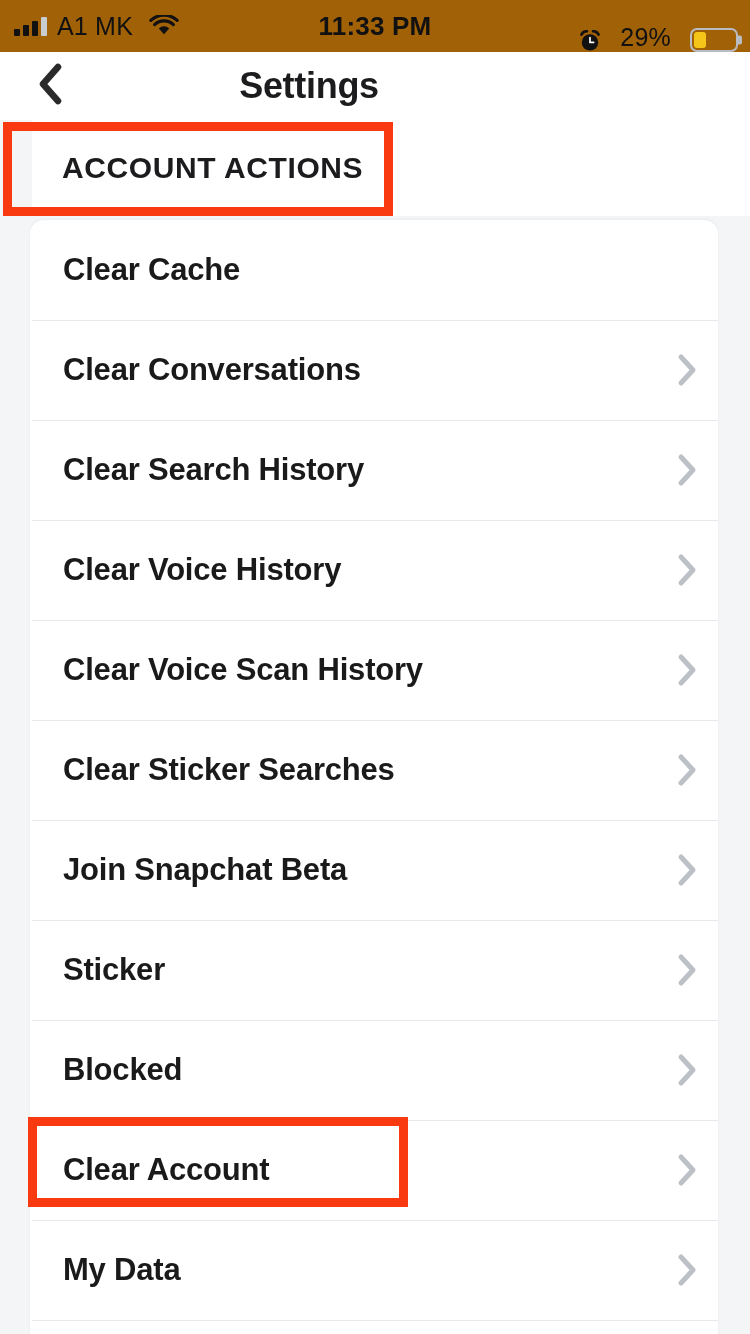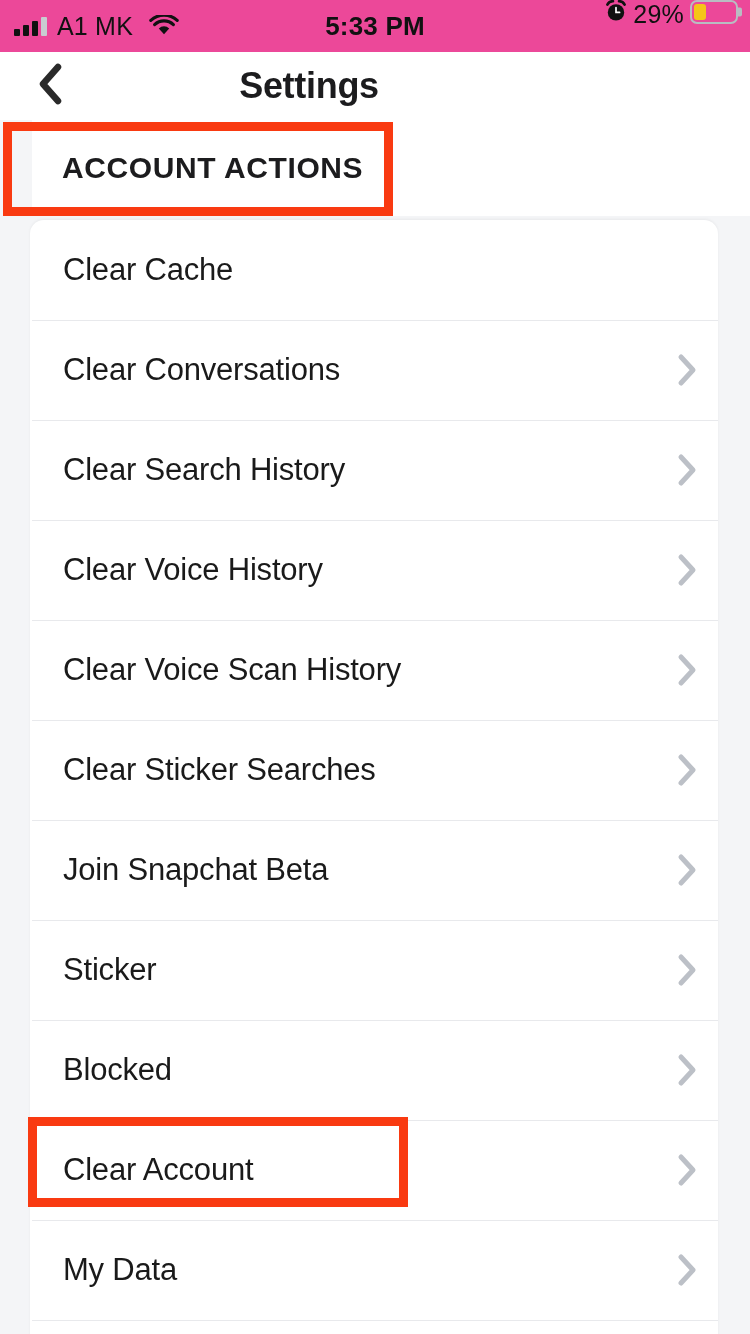--- a/index.html
+++ b/index.html
@@ -13,21 +13,21 @@
     position:relative;
     width:750px; height:1334px;
     background:#f4f5f7;
     overflow:hidden;
   }
 
   
   .statusbar {
     position:absolute; top:0; left:0;
     width:750px; height:52px;
-    background:#ec4899;
+    background:#a16207;
     display:flex; align-items:center;
   }
   .sb-left {
     position:absolute; left:14px; top:0; height:52px;
     display:flex; align-items:center; gap:10px;
   }
   .signal { display:flex; align-items:flex-end; gap:3px; height:20px; }
   .signal i { display:block; width:6px; background:#111111; border-radius:1px; }
   .signal i:nth-child(1){ height:7px; }
   .signal i:nth-child(2){ height:11px; }
@@ -45,21 +45,21 @@
     display:flex; align-items:center; justify-content:center;
     pointer-events:none;
   }
   .clock {
     font-size:26px; color:#111111; font-weight:600;
     letter-spacing:0.2px;
   }
 
   .sb-right {
     position:absolute; right:12px; top:0; height:52px;
-    display:flex; align-items:flex-start; gap:6px;
+    display:flex; align-items:flex-end; gap:19px;
   }
   .alarm-icon { width:22px; height:22px; }
   .batt-pct { font-size:25px; color:#111111; letter-spacing:0.2px; }
   .battery {
     position:relative; width:48px; height:24px;
     border:2px solid #b9bcc2; border-radius:7px;
     padding:2px; display:flex; align-items:center;
   }
   .battery .fill {
     height:100%; width:29%;
@@ -124,21 +124,21 @@
     display:flex; align-items:center;
     padding:0 0 0 33px;
     cursor:pointer;
   }
   .row + .row::before {
     content:""; position:absolute; top:0; left:2px; right:0;
     height:1px; background:#e8e9ec;
   }
   .row-label {
     font-size:31px; color:#1a1a1a; letter-spacing:-0.2px;
-    font-weight:400;
+    font-weight:700;
   }
   .row-right {
     margin-left:auto; display:flex; align-items:center; gap:26px;
     padding-right:18px;
   }
   .row-value {
     font-size:28px; color:#70767f; font-weight:500; letter-spacing:-0.2px;
   }
   .chev { width:26px; height:36px; flex:0 0 auto; }
 
@@ -170,21 +170,21 @@
       <span class="wifi">
         <svg width="30" height="22" viewBox="0 0 30 22">
           <path d="M15 19.2 L9.8 13.4 a7.6 7.6 0 0 1 10.4 0 Z" fill="#111"></path>
           <path d="M5.6 9.6 a13.6 13.6 0 0 1 18.8 0" stroke="#111" stroke-width="3.1" fill="none" stroke-linecap="round"></path>
           <path d="M1.8 5.4 a19.4 19.4 0 0 1 26.4 0" stroke="#111" stroke-width="3.1" fill="none" stroke-linecap="round"></path>
         </svg>
       </span>
     </div>
 
     <div class="sb-center">
-      <span class="clock">5:33 PM</span>
+      <span class="clock">11:33 PM</span>
     </div>
 
     <div class="sb-right">
       <span class="alarm-icon">
         <svg width="22" height="22" viewBox="0 0 22 22">
           <circle cx="11" cy="12.4" r="8.2" fill="#111"></circle>
           <path d="M2.4 4.6 a6 6 0 0 1 5.6-3.4" stroke="#111" stroke-width="2.6" fill="none" stroke-linecap="round"></path>
           <path d="M19.6 4.6 a6 6 0 0 0-5.6-3.4" stroke="#111" stroke-width="2.6" fill="none" stroke-linecap="round"></path>
           <path d="M11 7.6 V12.4 H14.6" stroke="#fff" stroke-width="1.7" fill="none" stroke-linecap="round"></path>
         </svg>

